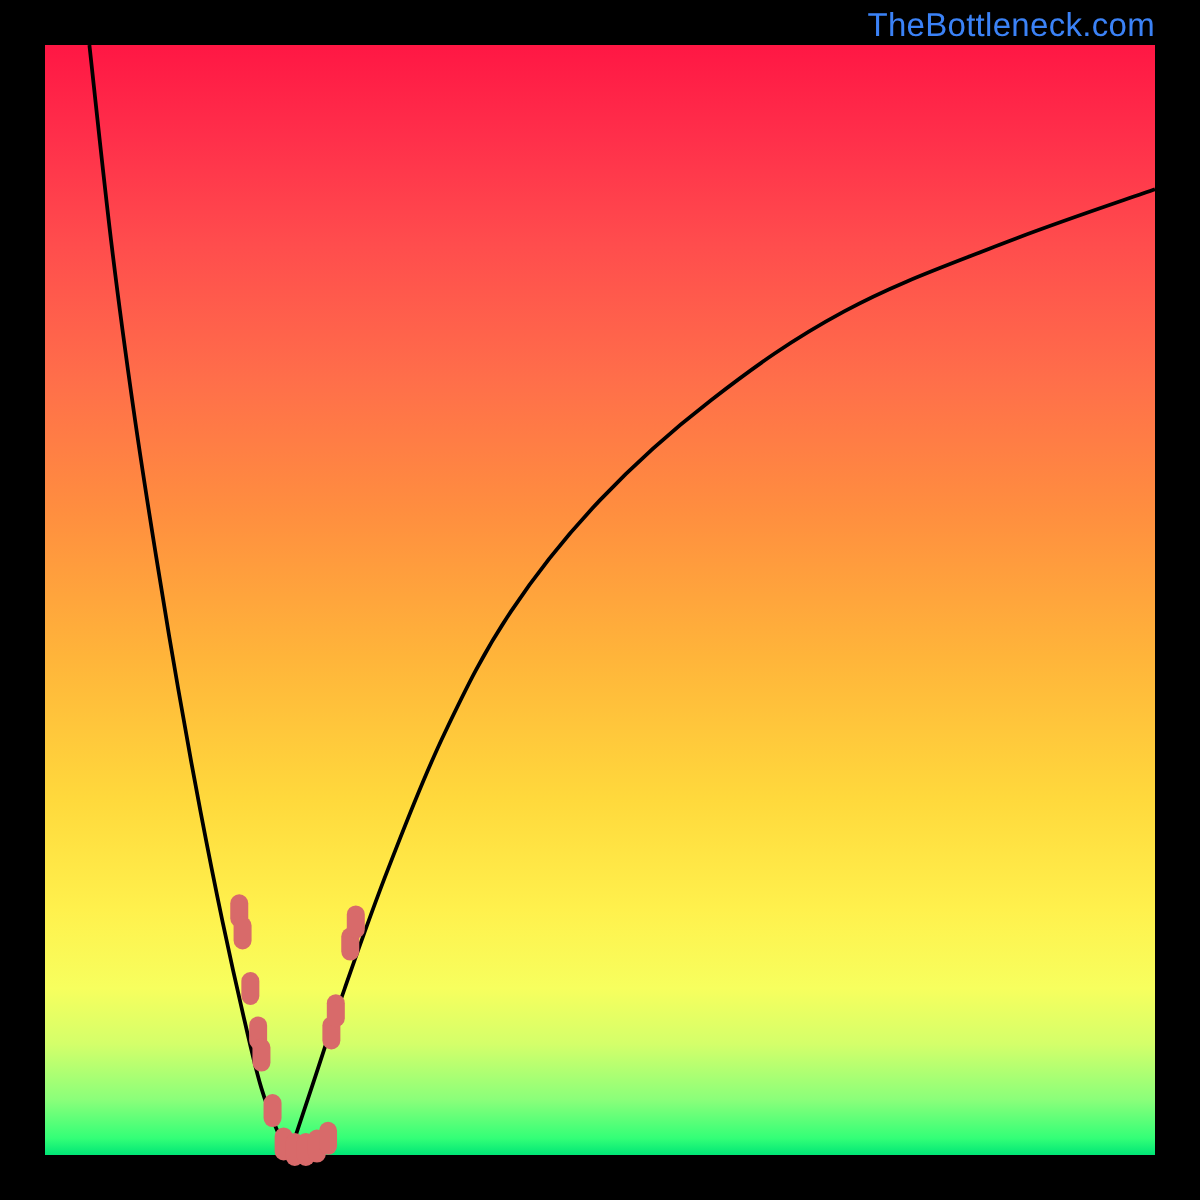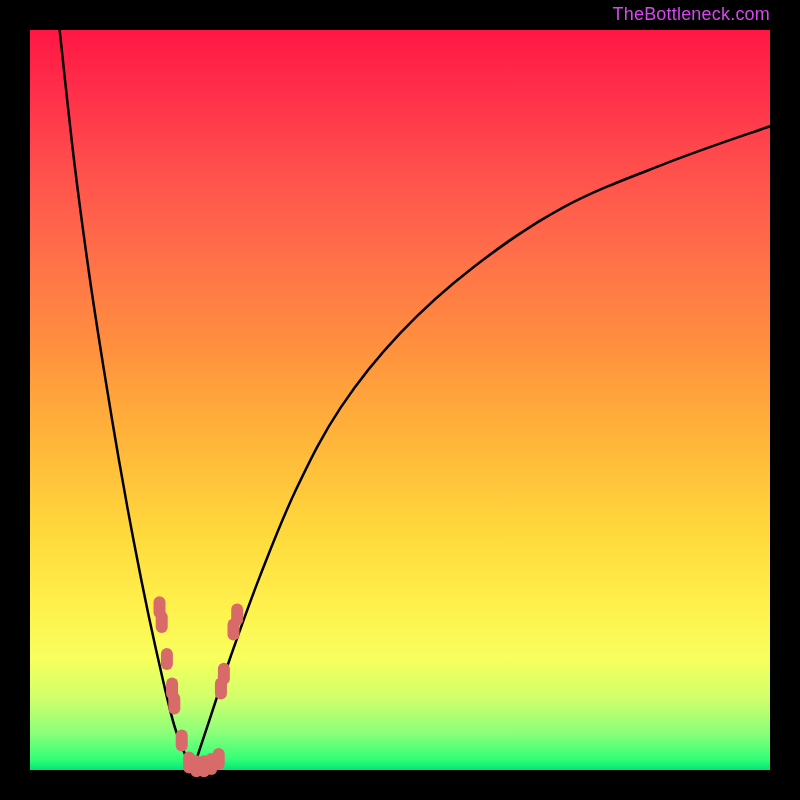--- a/index.html
+++ b/index.html
@@ -29,22 +29,22 @@
       #d4ff6a 90%,
       #8bff7a 95%,
       #33ff77 98.5%,
       #00e676 100%
     );
   }
   .watermark {
     position: absolute;
     top: 4px;
     right: 30px;
-    color: #d946ef;
-    font-size: 18px;
+    color: #3b82f6;
+    font-size: 22px;
     font-weight: 500;
     letter-spacing: 0.2px;
   }
   svg.curves {
     position: absolute;
     left: 0; top: 0;
     width: 740px; height: 740px;
     overflow: visible;
   }
 </style>

